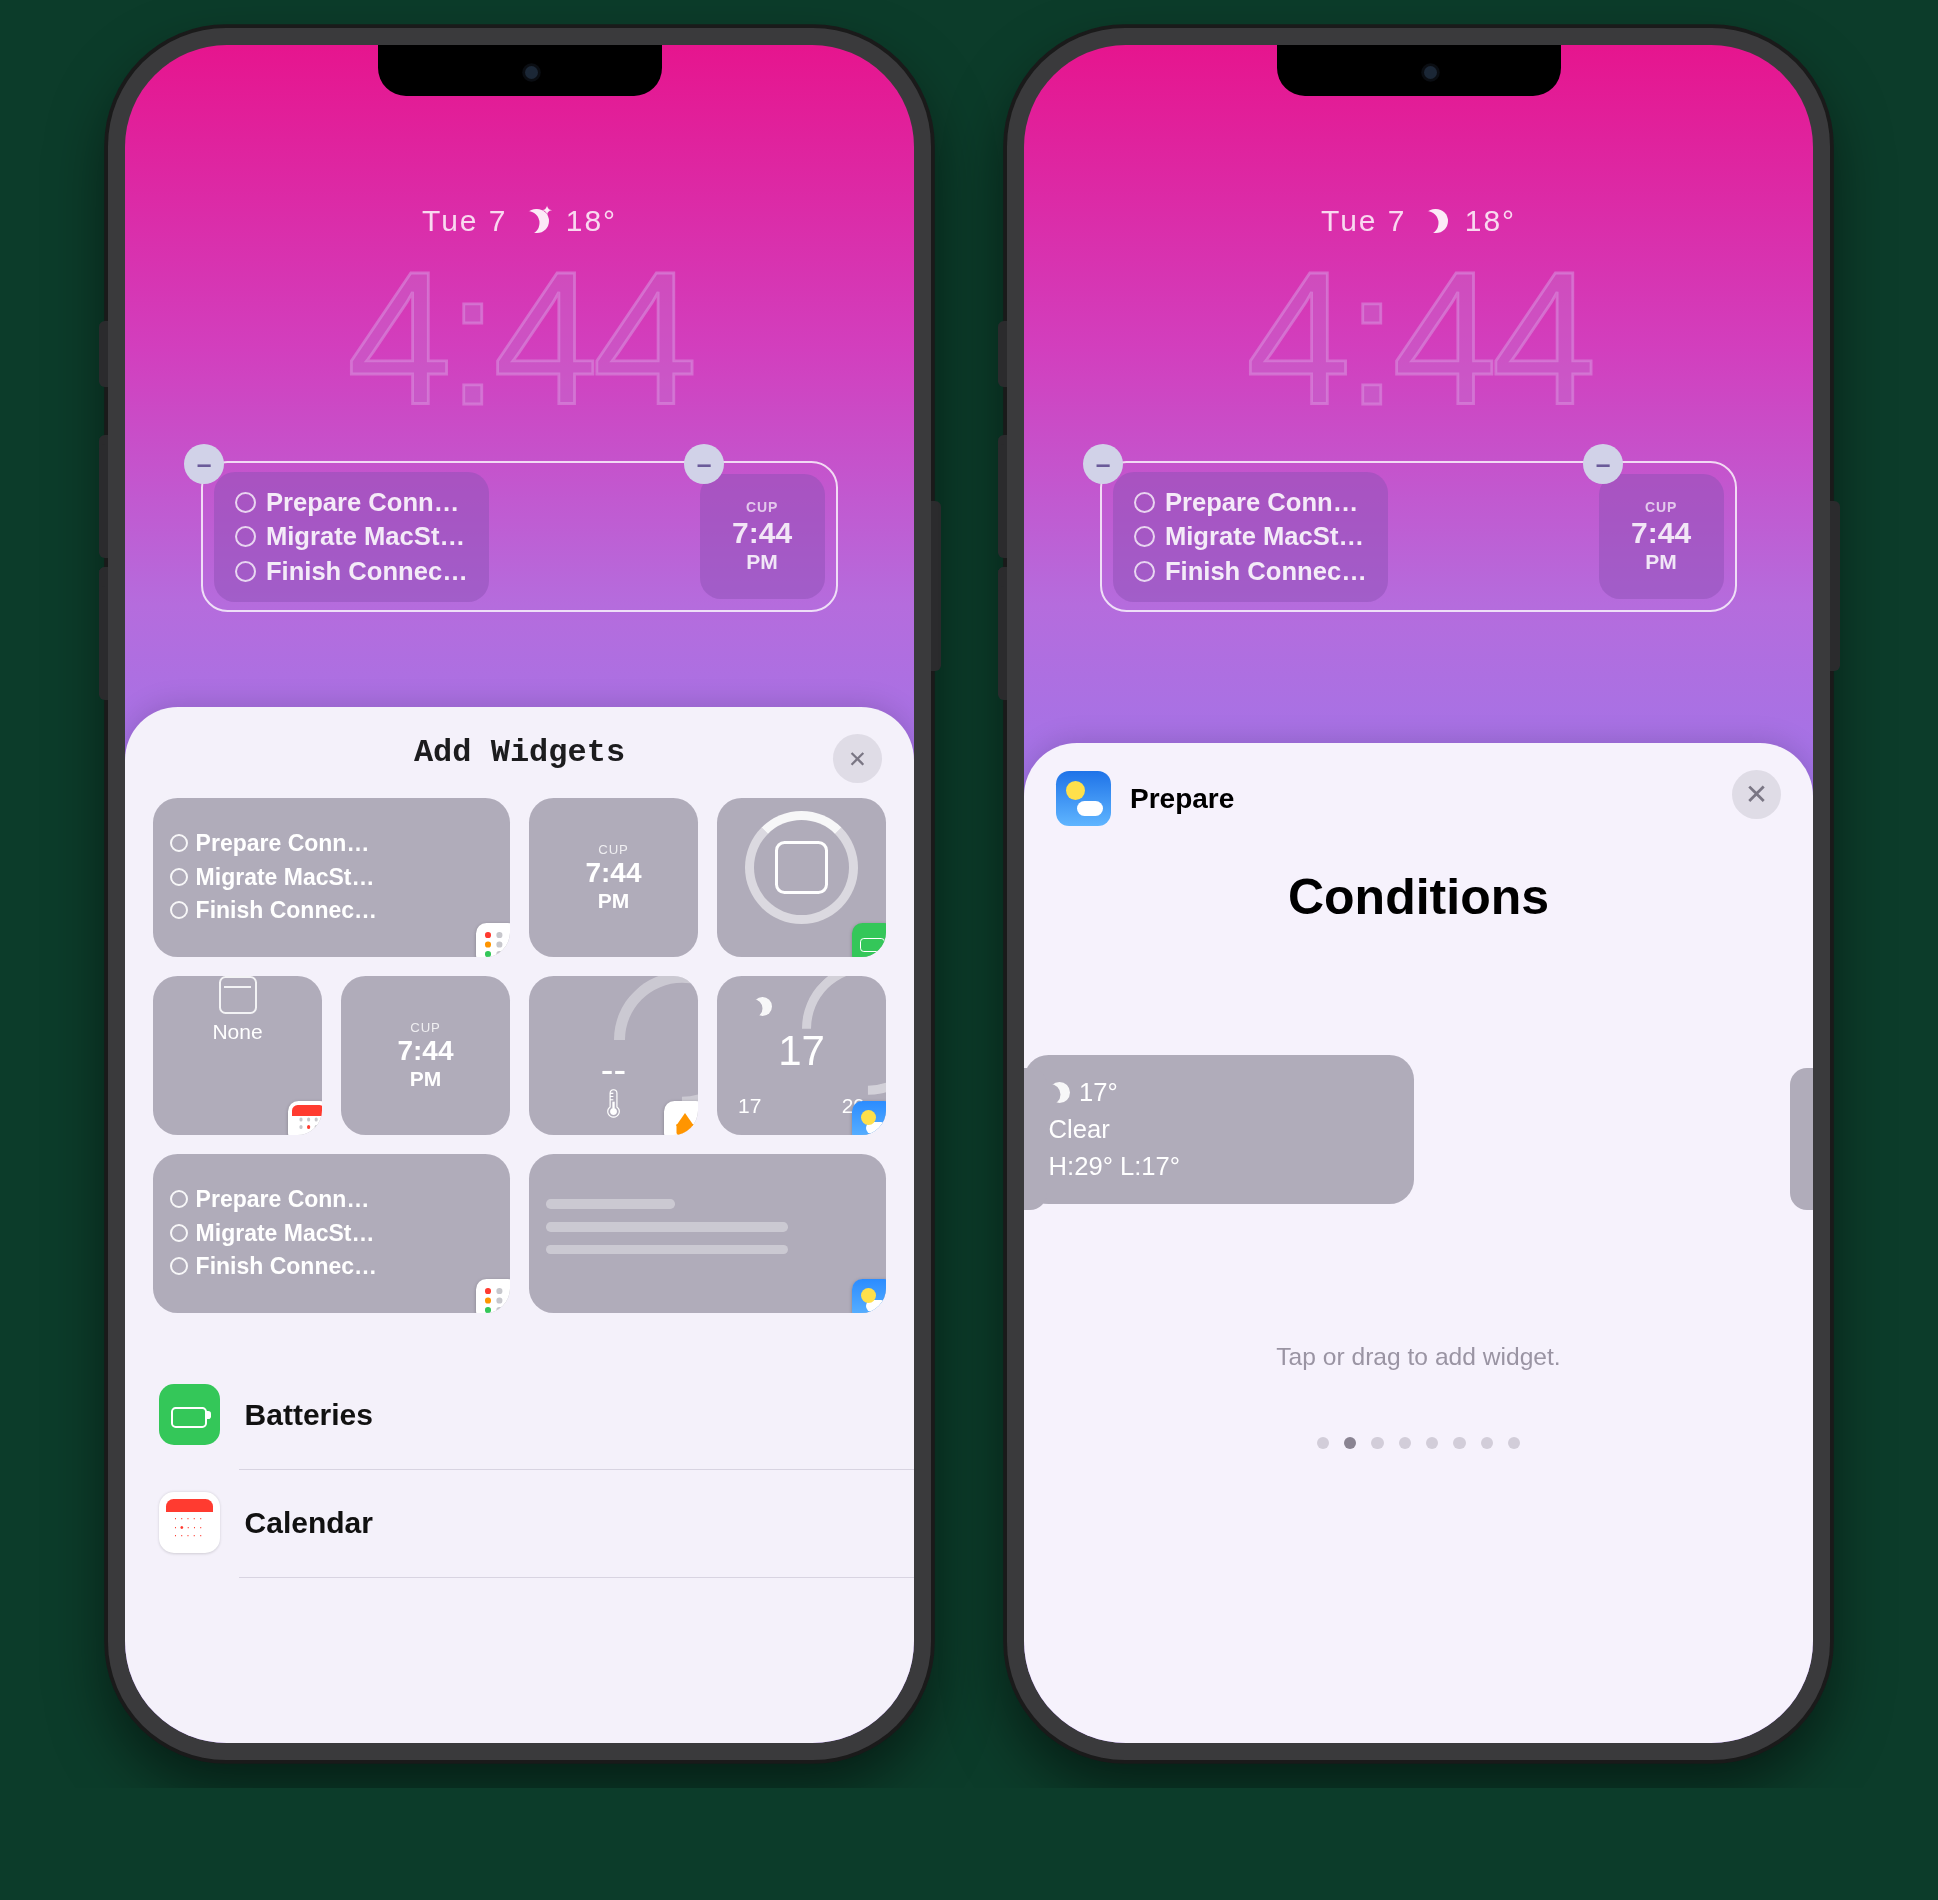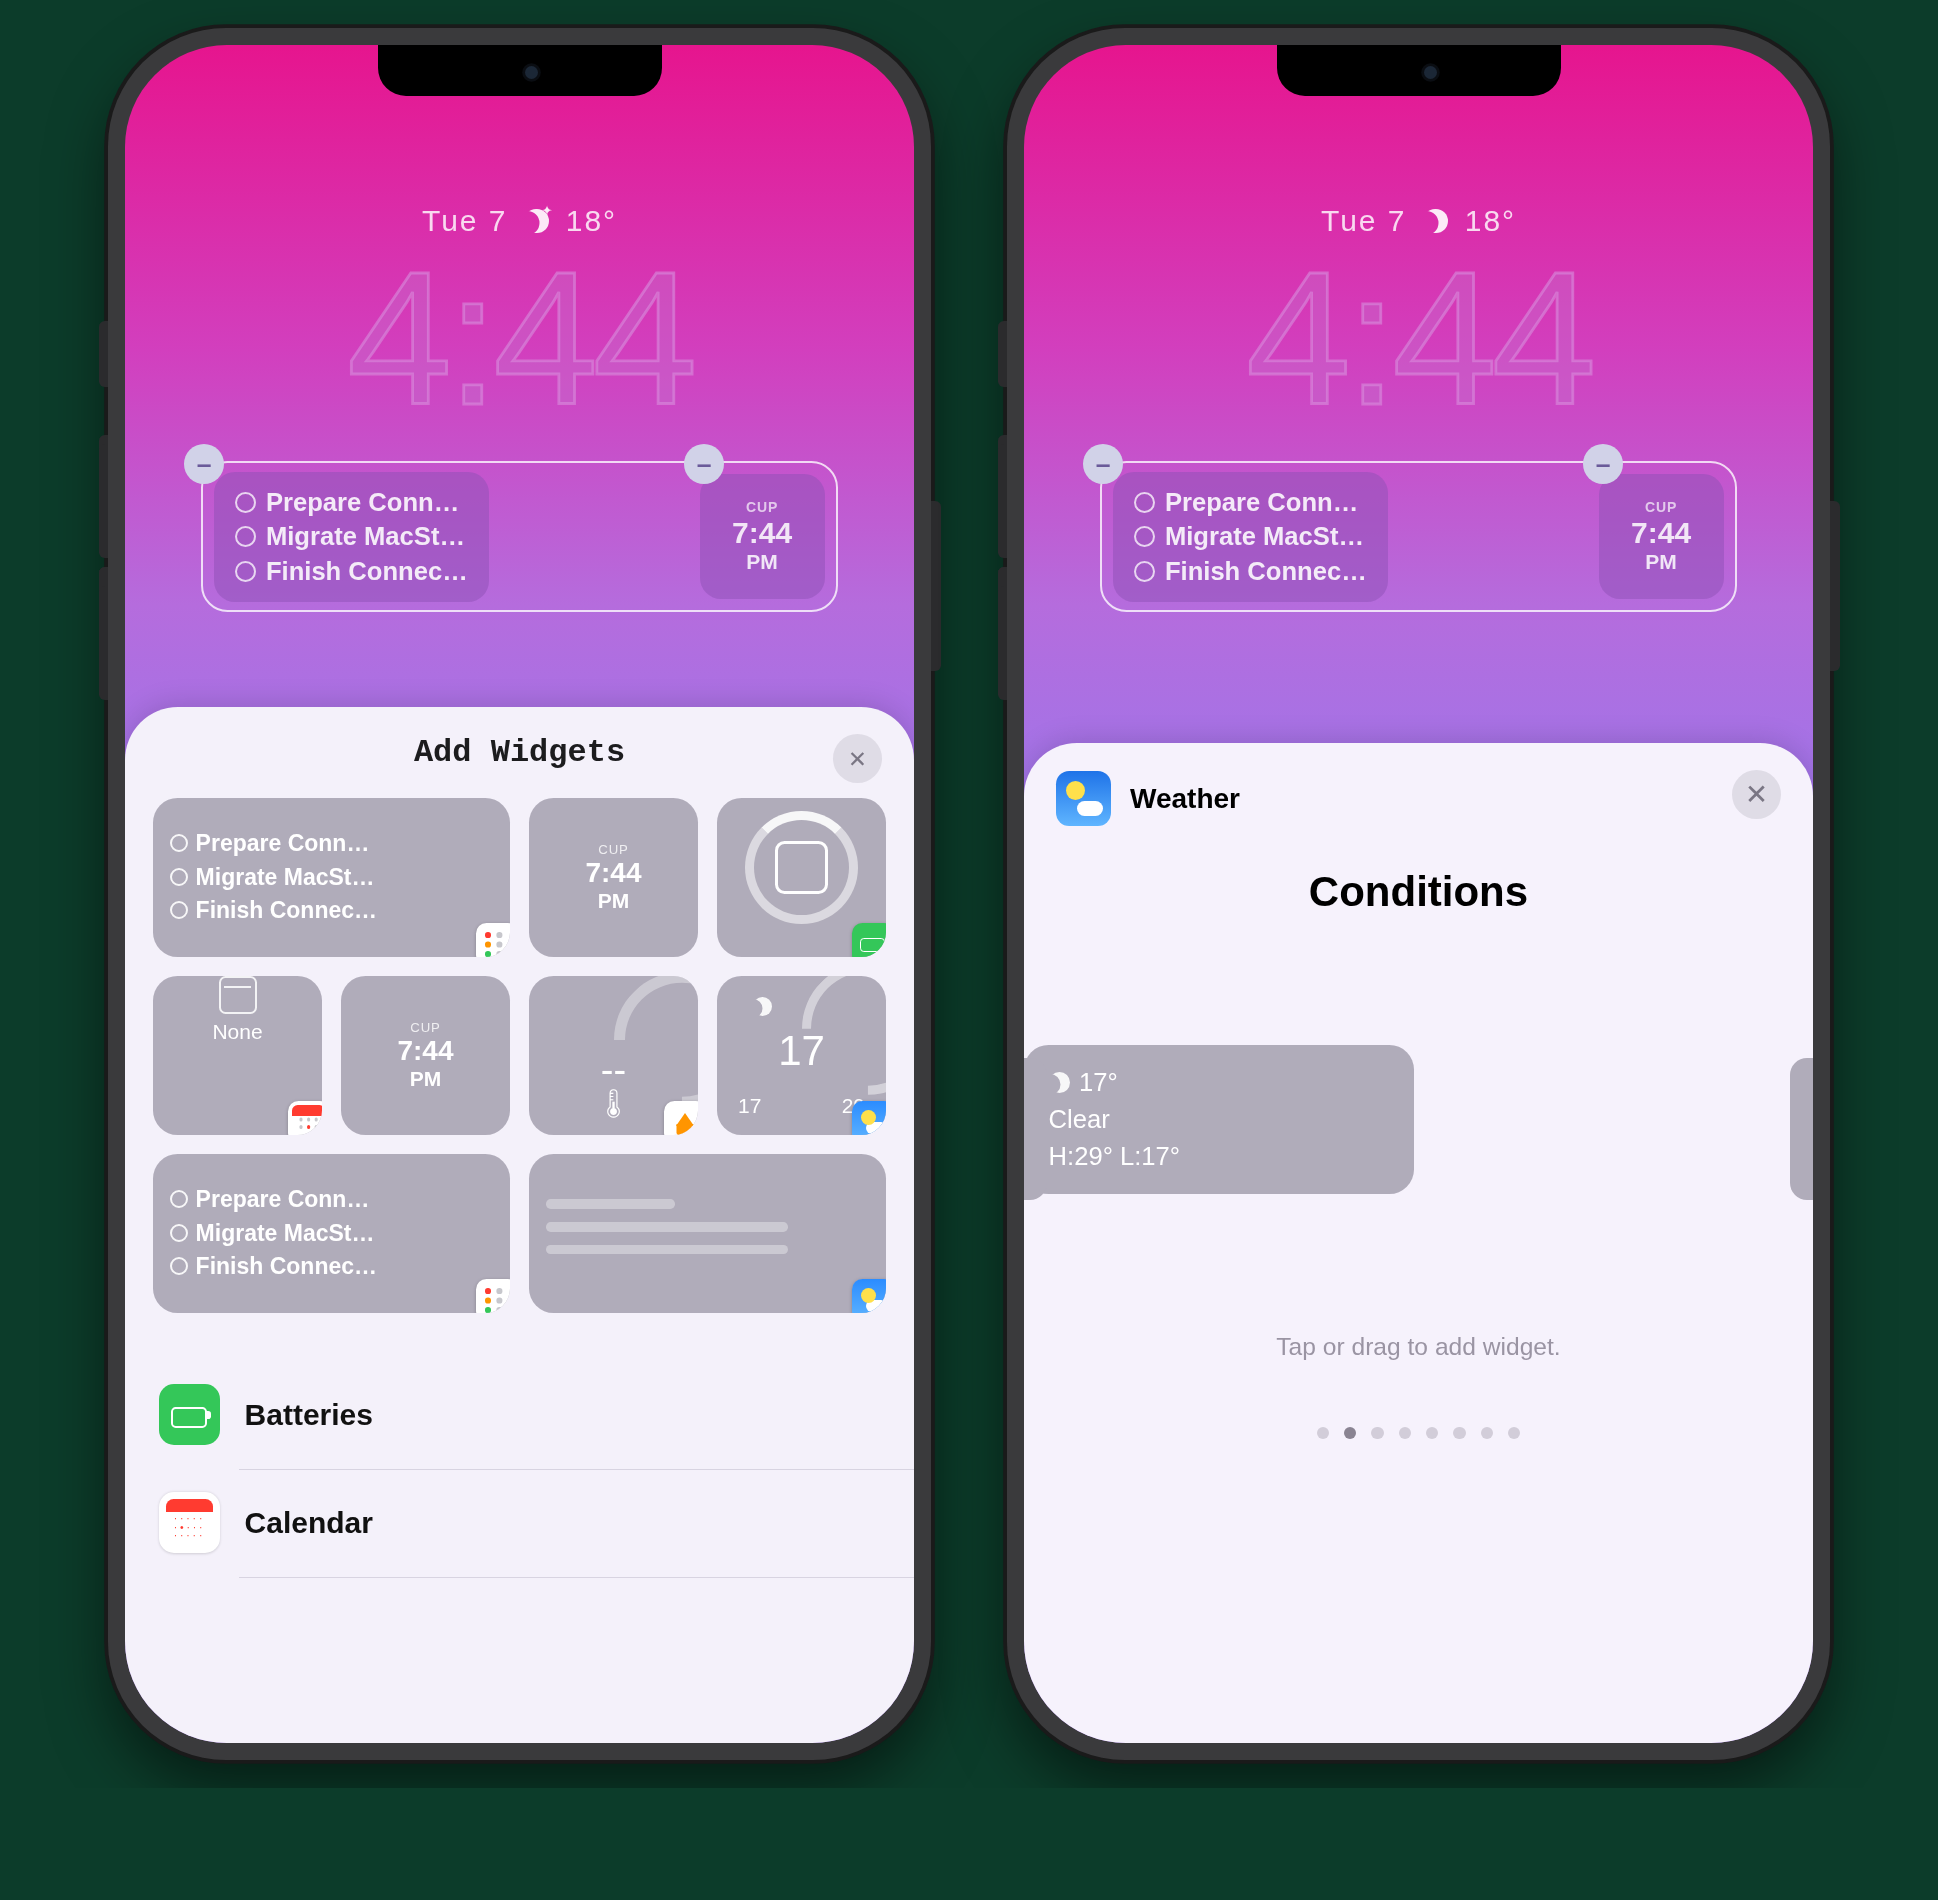--- a/index.html
+++ b/index.html
@@ -188,21 +188,21 @@
     display:flex; align-items:center; gap:19px;
     padding: 28px 32px 9.5px 32px; position:relative;
   }
   .weather-header .app-icon{ width:55px; height:55px; border-radius:13.2px; background:linear-gradient(180deg,#1f73e8 0%, #5fb5ff 100%); position:relative;}
   .weather-header .app-icon::after{content:""; position:absolute; left:10.4px; top:10.4px; width:19px; height:19px; background:#ffe04b; border-radius:50%;}
   .weather-header .app-icon::before{content:""; position:absolute; right:7.6px; bottom:10.4px; width:26.5px; height:15px; background:#fff; border-radius:9.5px;}
   .weather-header .app-name{ font-size:28px; font-weight:700;}
   .weather-header .close-btn{ top:26.5px; }
 
   .conditions-block{ text-align:center; margin-top: 32px;}
-  .conditions-block h2{ font-size:42px; font-weight:800; margin:0 0 9.5px;}
+  .conditions-block h2{ font-size:50px; font-weight:800; margin:0 0 9.5px;}
   .conditions-block p{ font-size:24.6px; color:#86808f; margin:0 auto; max-width:530px; line-height:1.4;}
 
   .preview-row{
     display:flex; align-items:center; justify-content:flex-start;
     margin-top: 114px; position:relative; height:180px;
   }
   .preview-row .edge{ position:absolute; top:28px; width:26.5px; height:142px; background:#B0ACBA; border-radius:17px;}
   .preview-row .edge.l{ left:-3.8px; border-radius:0 17px 17px 0;}
   .preview-row .edge.r{ right:-3.8px; border-radius:17px 0 0 17px;}
   .preview-card{
@@ -378,21 +378,21 @@
         <div class="clock-pill">
           <div class="lbl">CUP</div>
           <div class="t">7:44</div>
           <div class="ap">PM</div>
         </div>
       </div>
 
       <div class="sheet weather">
         <div class="weather-header">
           <div class="app-icon"></div>
-          <div class="app-name">Weather</div>
+          <div class="app-name">Prepare</div>
           <div class="close-btn">
             <span>✕</span>
           </div>
         </div>
 
         <div class="conditions-block">
           <h2>Conditions</h2>
         </div>
 
         <div class="preview-row">

